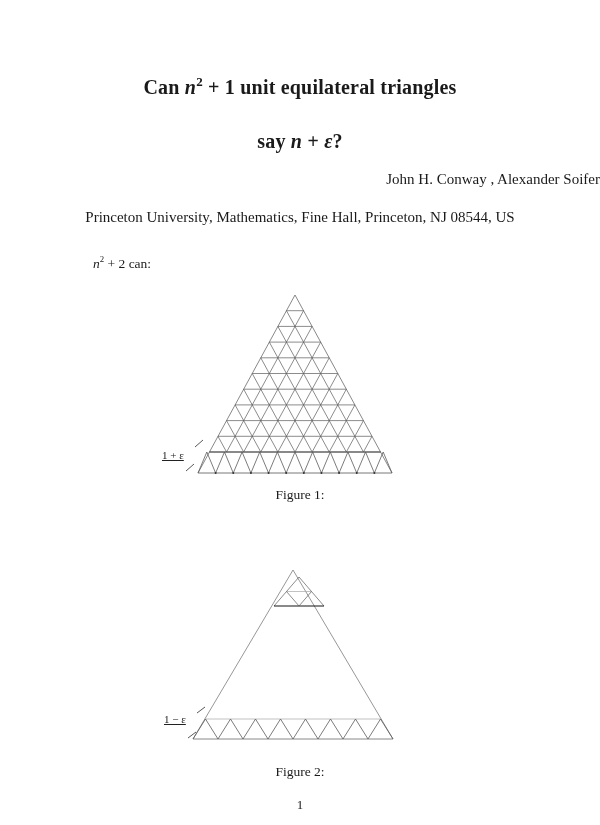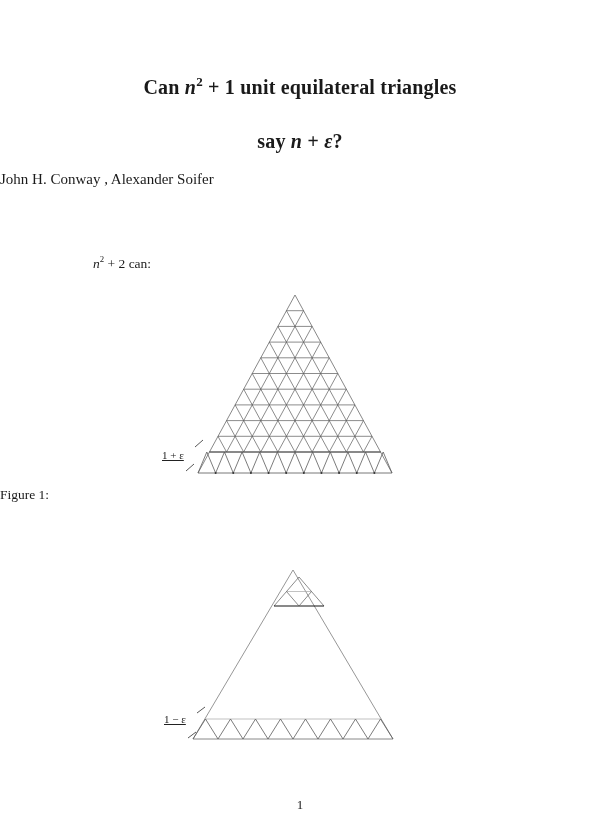--- a/index.html
+++ b/index.html
@@ -11,37 +11,37 @@
   .title {
     position:absolute; top:52px; left:0; width:100%; margin:0;
     text-align:center; font-size:20px; font-weight:700; line-height:27px;
     letter-spacing:0.2px;
   }
   .title .mi { font-style:italic; }
   sup { font-size:0.65em; }
   .mi { font-style:italic; }
   .authors {
     position:absolute; top:155px; left:0; width:100%;
-    text-align:left; font-size:15px;
+    text-align:right; font-size:15px;
   }
   .affiliation {
     position:absolute; top:193px; left:0; width:100%;
     text-align:center; font-size:15px;
   }
   .canline {
     position:absolute; top:238px; left:93px; font-size:13.5px;text-align:center;
   }
   .figsvg { position:absolute; }
   #fig1 { left:150px; top:270px; }
   #fig2 { left:150px; top:545px; }
   .fig-label { position:absolute; font-size:11px; color:#222;text-decoration:underline; }
   #fig1-label { left:162px; top:433px; }
   #fig2-label { left:164px; top:697px; }
   .caption {
-    position:absolute; left:0; width:100%; text-align:left; font-size:13.5px;font-family:Liberation Serif, serif;
+    position:absolute; left:0; width:100%; text-align:center; font-size:13.5px;font-family:Liberation Serif, serif;
   }
   #caption1 { top:471px; }
   #caption2 { top:748px; }
   .pageno {
     position:absolute; top:781px; left:0; width:100%;
     text-align:center; font-size:13px;
   }
 </style>
 </head>
 <body>
@@ -49,20 +49,21 @@
 <div class="page">
 
   <h1 class="title">
     <span><span>Can </span><span class="mi">n</span><sup>2</sup><span> + 1 unit equilateral triangles</span></span><br>
     <br>
     <span><span>say </span><span class="mi">n + ε</span><span>?</span></span>
   </h1>
 
   <div class="authors">John H. Conway , Alexander Soifer</div>
 
+  <div class="affiliation">Princeton University, Mathematics, Fine Hall, Princeton, NJ 08544, US</div>
 
   <div class="canline"><span class="mi">n</span><sup>2</sup><span> + 2 can:</span></div>
 
   <svg id="fig1" class="figsvg" width="300" height="195" viewBox="0 0 300 195">
       <line x1="145" y1="9" x2="48" y2="187" stroke="#6a6a6a" stroke-width="0.8"></line>
       <line x1="145" y1="9" x2="242" y2="187" stroke="#6a6a6a" stroke-width="0.8"></line>
       <line x1="48" y1="187" x2="242" y2="187" stroke="#6a6a6a" stroke-width="0.9"></line>
       <line x1="136.4443820224719" y1="24.7" x2="153.5556179775281" y2="24.7" stroke="#5a5a5a" stroke-width="0.7"></line>
       <line x1="127.88876404494383" y1="40.4" x2="162.11123595505617" y2="40.4" stroke="#5a5a5a" stroke-width="0.7"></line>
       <line x1="119.33314606741573" y1="56.099999999999994" x2="170.66685393258427" y2="56.099999999999994" stroke="#5a5a5a" stroke-width="0.7"></line>
@@ -119,16 +120,17 @@
       <line x1="136.5" y1="30.5" x2="161.5" y2="30.5" stroke="#a8a8a8" stroke-width="0.7"></line>
       <line x1="136.5" y1="30.5" x2="149" y2="45" stroke="#5a5a5a" stroke-width="0.7"></line>
       <line x1="161.5" y1="30.5" x2="149" y2="45" stroke="#5a5a5a" stroke-width="0.7"></line>
       <line x1="54.83431952662721" y1="158" x2="231.1656804733728" y2="158" stroke="#a8a8a8" stroke-width="0.7"></line>
       <polyline points="43,178 55.5,158 68,178 80.5,158 93,178 105.5,158 118,178 130.5,158 143,178 155.5,158 168,178 180.5,158 193,178 205.5,158 218,178 230.5,158 243,178" fill="none" stroke="#5a5a5a" stroke-width="0.8"></polyline>
       <line x1="47" y1="152" x2="55" y2="146" stroke="#444444" stroke-width="0.9"></line>
       <line x1="38" y1="177" x2="46" y2="171" stroke="#444444" stroke-width="0.9"></line>
     </svg>
   <div class="fig-label" id="fig2-label">1 − ε</div>
 
+  <div class="caption" id="caption2">Figure 2:</div>
 
   <div class="pageno">1</div>
 
 </div>
 
 </body></html>

